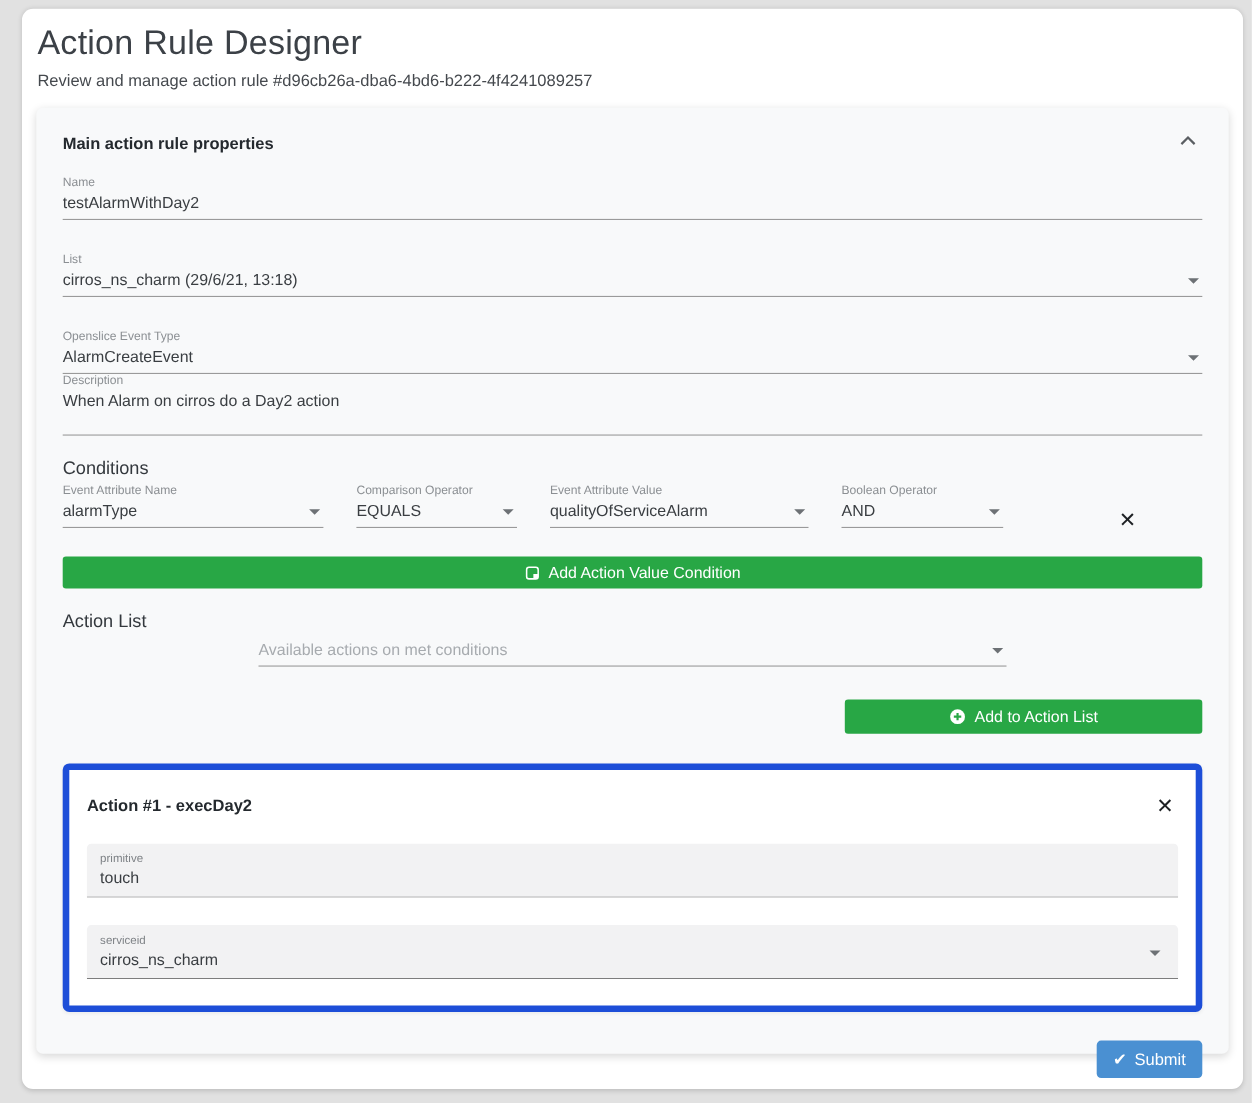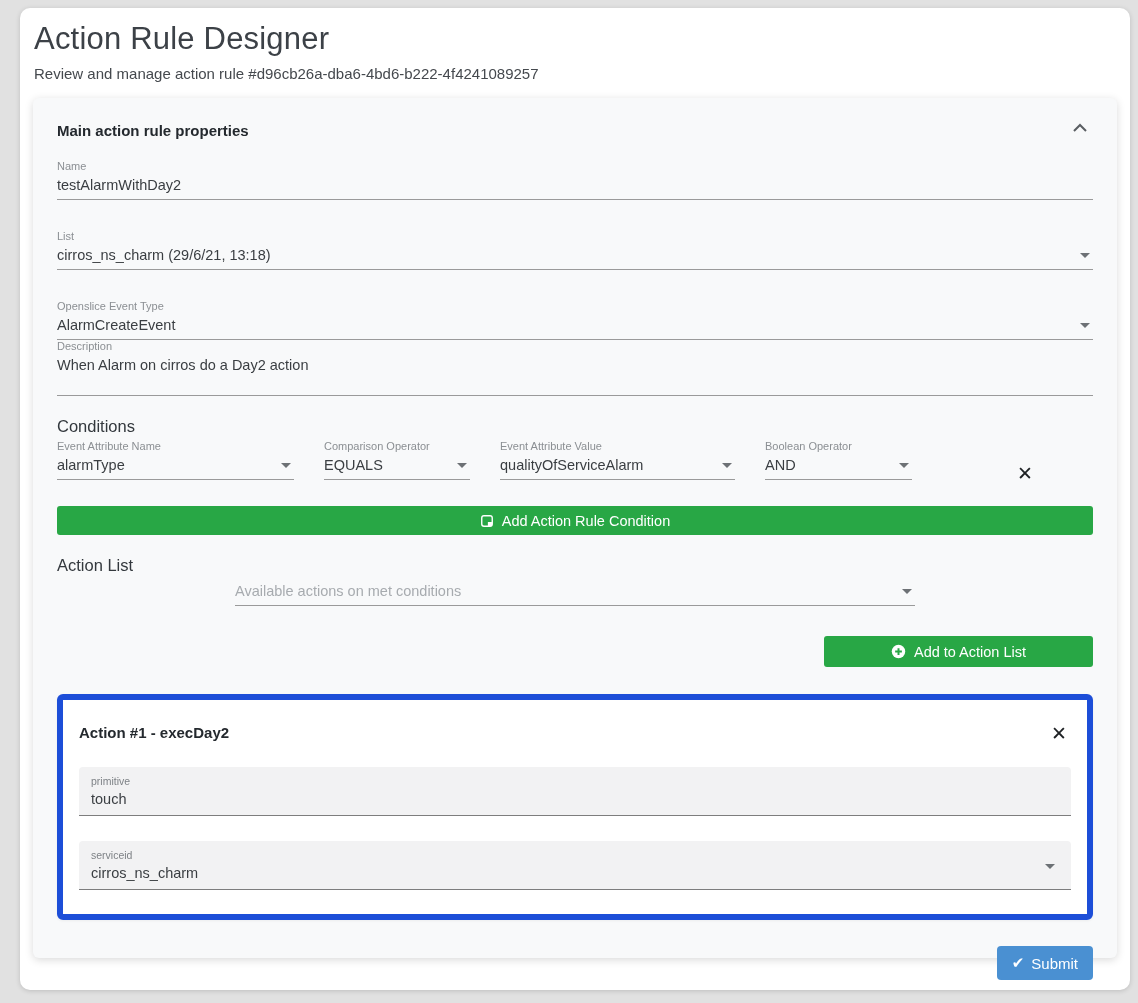--- a/index.html
+++ b/index.html
@@ -70,21 +70,21 @@
     margin-left: auto; margin-right: 58px; margin-top: 22px; padding: 2px;
   }
 
   
   .btn-green {
     background: #28a745; color: #ffffff; border: none; cursor: pointer;
     border-radius: 3px; font-size: 14.5px; font-family: inherit;
     display: flex; align-items: center; justify-content: center; gap: 8px;
   }
   .btn-add-condition { width: 100%; height: 29px; margin-top: 21px; }
-  .btn-add-action { width: 269px; height: 31px; flex: none; margin-left: auto; }
+  .btn-add-action { width: 325px; height: 31px; flex: none; margin-left: auto; }
 
   
   .action-select-row { display: flex; align-items: center; gap: 30px; margin-top: 8px; flex-direction: column; }
   .avail-select { width: 680px; flex: none; }
 
   
   .action-card {
     margin-top: 27px;
     background: #ffffff;
     border: 6px solid #1d4ed8;
@@ -190,21 +190,21 @@
       <button class="close-btn"><span>✕</span></button>
     </div>
 
     <button class="btn-green btn-add-condition">
       <span>
         <svg class="icon-svg" width="14" height="14" viewBox="0 0 16 16">
           <rect x="2" y="2" width="12" height="12" rx="2.5" fill="none" stroke="#ffffff" stroke-width="1.6"></rect>
           <path d="M9 14 H11.5 A2.5 2.5 0 0 0 14 11.5 V9 H9 Z" fill="#ffffff"></path>
         </svg>
       </span>
-      <span>Add Action Rule Condition</span>
+      <span>Add Action Value Condition</span>
     </button>
 
     <div class="section-title">Action List</div>
 
     <div class="action-select-row">
       <div class="ufield is-select avail-select">
         <span class="fvalue placeholder">Available actions on met conditions</span>
         <span class="sel-arrow"></span>
       </div>
       <button class="btn-green btn-add-action">

